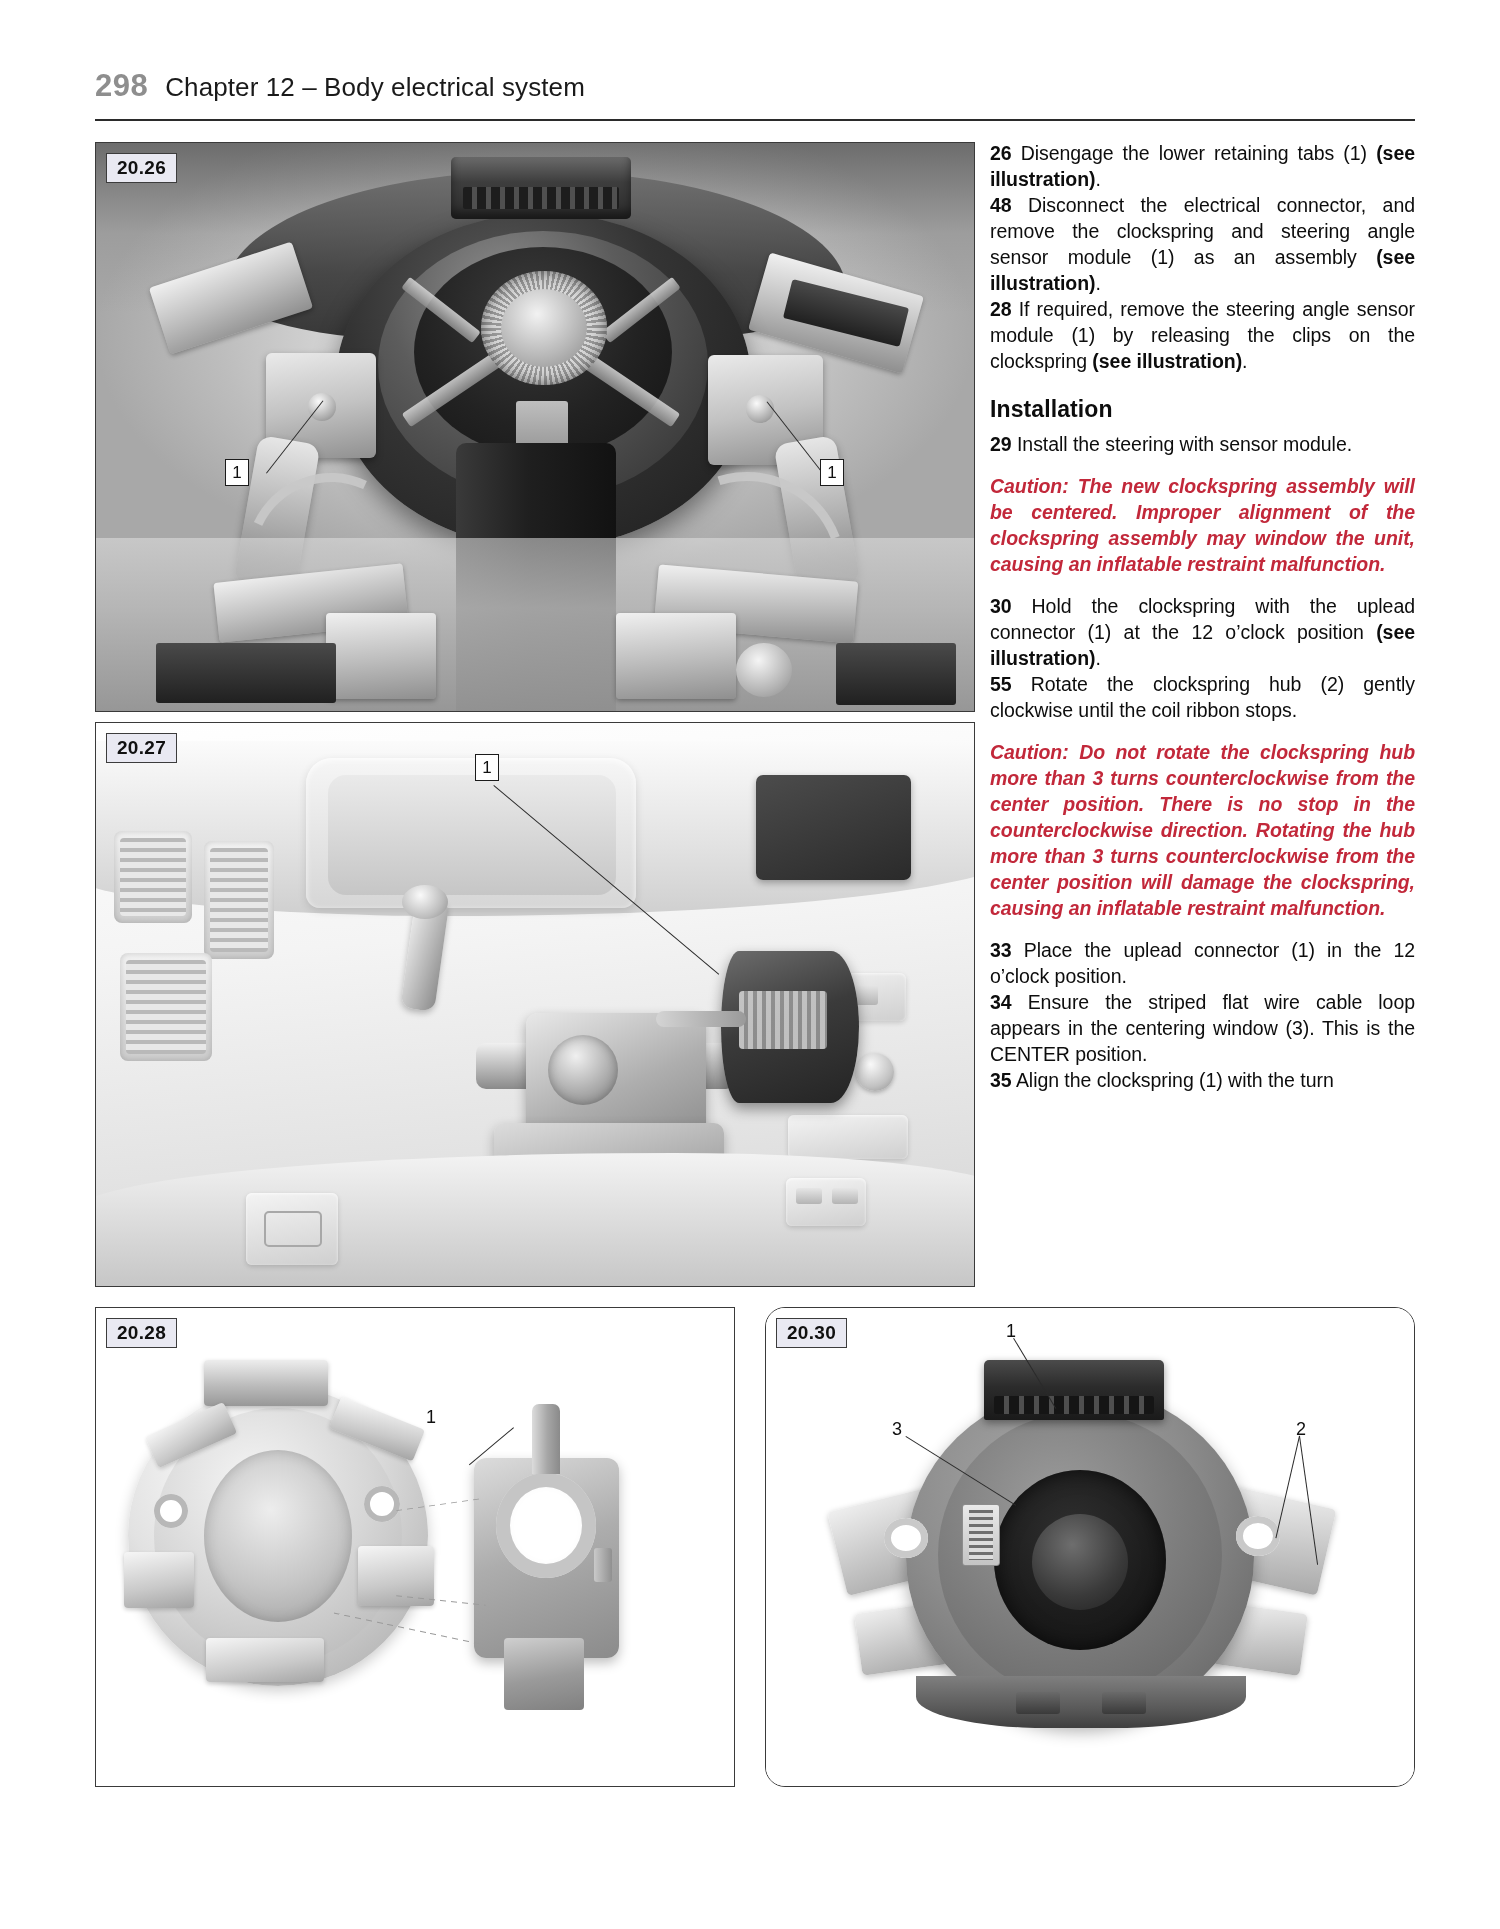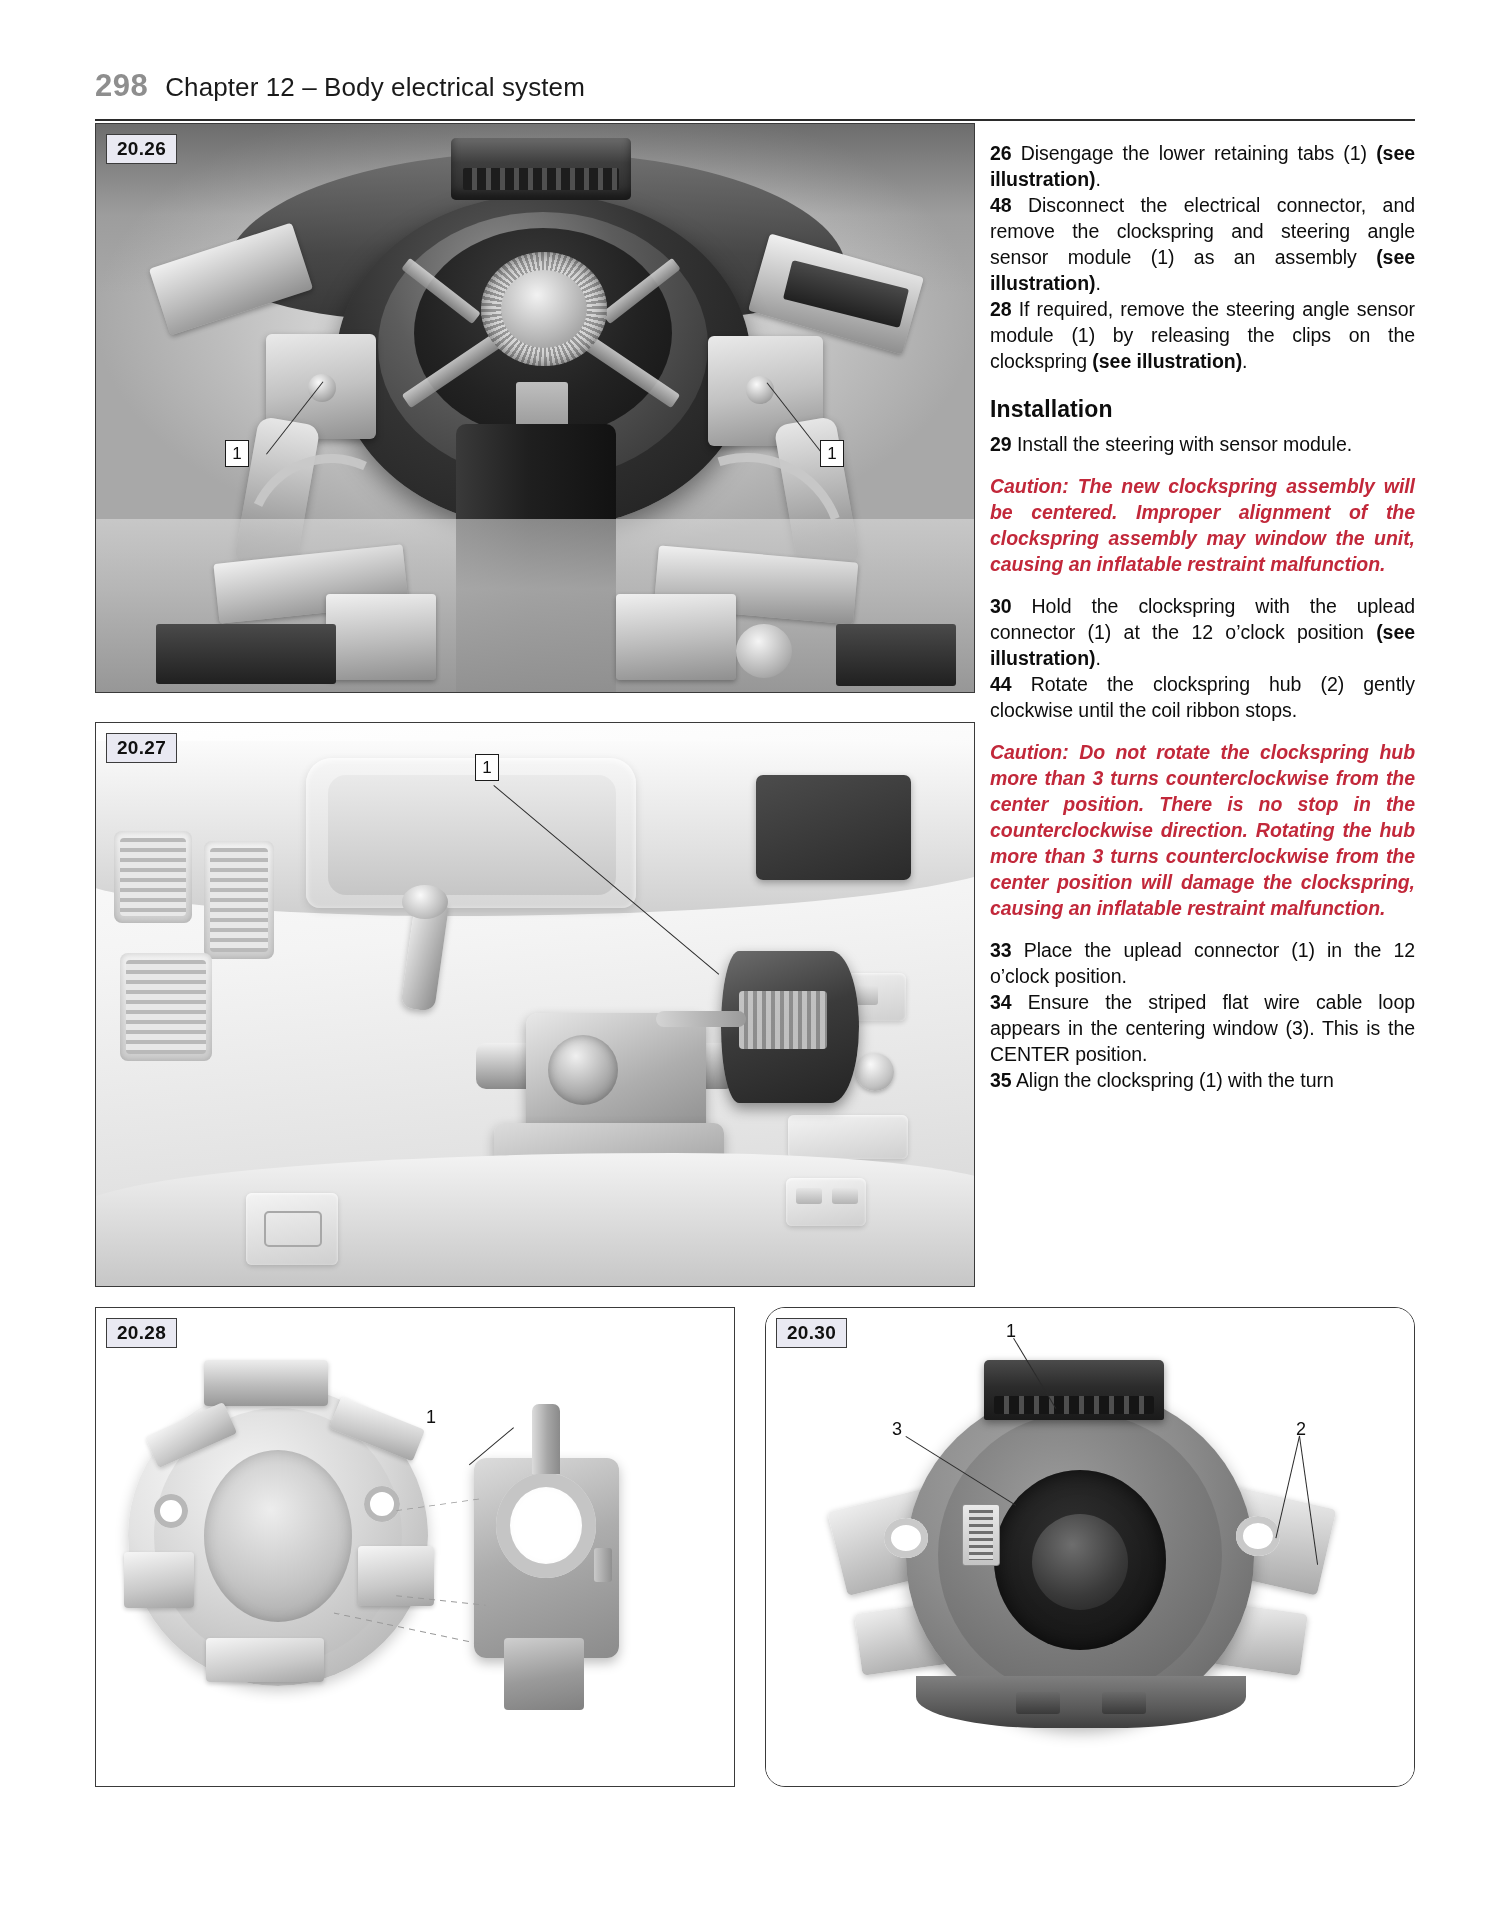--- a/index.html
+++ b/index.html
@@ -93,21 +93,21 @@
   }
   .leader {
     position: absolute;
     background: #2a2a2a;
     transform-origin: 0 0;
     height: 1.4px;
     z-index: 30;
   }
 
   
-  #fig2026 { left: 95px; top: 123px; width: 880px; height: 570px; }
+  #fig2026 { left: 95px; top: 142px; width: 880px; height: 570px; }
   .f26-bg {
     position: absolute; inset: 0;
     background:
       radial-gradient(ellipse 50% 42% at 50% 34%, #f2f2f2 0%, #d9d9d9 40%, #bdbdbd 72%, #a8a8a8 100%),
       linear-gradient(160deg, #cfcfcf 0%, #bdbdbd 50%, #9e9e9e 100%);
   }
   .f26-darkband {
     position: absolute; left: 0; top: 0; width: 100%; height: 100%;
     background:
       linear-gradient(180deg, rgba(60,60,60,0.55) 0%, rgba(60,60,60,0.10) 16%, rgba(0,0,0,0) 30%),
@@ -757,21 +757,21 @@
 
     <h2 class="subhead">Installation</h2>
 
     <p class="para"><span class="num">29</span> <span>Install the steering with sensor module.</span></p>
 
     <p class="caution">Caution: The new clockspring assembly will be centered. Improper alignment of the clockspring assembly may window the unit, causing an inflatable restraint malfunction.</p>
 
 
     <p class="para"><span class="num">30</span> <span>Hold the clockspring with the uplead connector (1) at the 12 o’clock position </span><span class="b">(see illustration)</span><span>.</span></p>
 
-    <p class="para"><span class="num">44</span> <span>Rotate the clockspring hub (2) gently clockwise until the coil ribbon stops.</span></p>
+    <p class="para"><span class="num">55</span> <span>Rotate the clockspring hub (2) gently clockwise until the coil ribbon stops.</span></p>
 
 
     <p class="caution">Caution: Do not rotate the clockspring hub more than 3 turns counterclockwise from the center position. There is no stop in the counterclockwise direction. Rotating the hub more than 3 turns counterclockwise from the center position will damage the clockspring, causing an inflatable restraint malfunction.</p>
 
     <p class="para"><span class="num">33</span> <span>Place the uplead connector (1) in the 12 o’clock position.</span></p>
 
     <p class="para"><span class="num">34</span> <span>Ensure the striped flat wire cable loop appears in the centering window (3). This is the CENTER position.</span></p>
 
     <p class="para"><span class="num">35</span> <span>Align the clockspring (1) with the turn</span></p>
 

